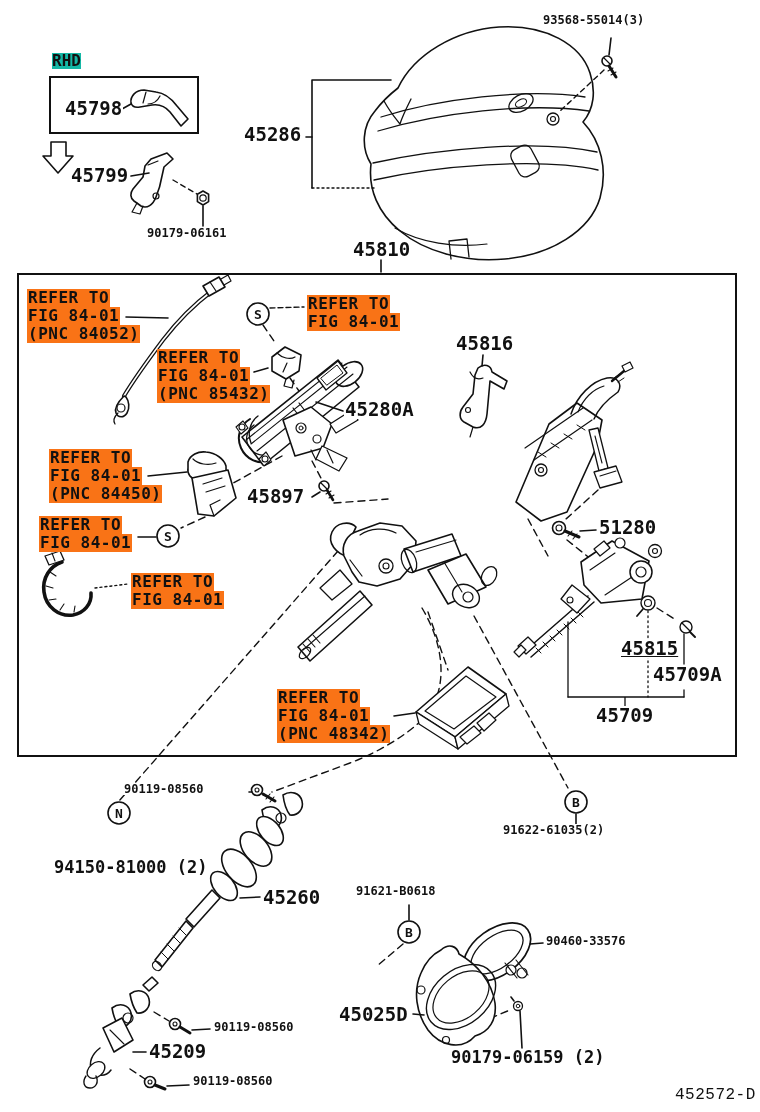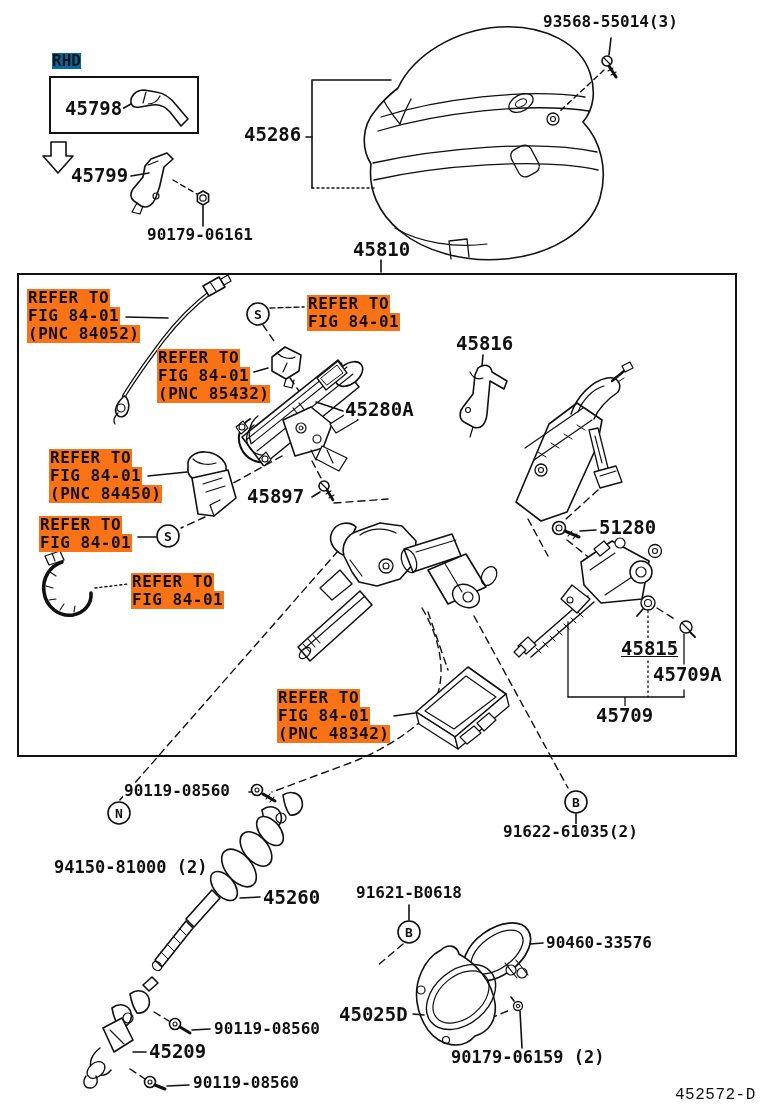--- a/index.html
+++ b/index.html
@@ -2,26 +2,26 @@
 <html><head>
 <meta charset="utf-8">
 <style>
   html,body{margin:0;padding:0;background:#fff;}
   .stage{position:relative;width:760px;height:1112px;background:#fff;overflow:hidden;
          font-family:"DejaVu Sans Mono","Liberation Mono",monospace;color:#111;}
   svg{position:absolute;left:0;top:0;}
   .frame{position:absolute;border:2px solid #111;box-sizing:border-box;background:transparent;}
   .pn{position:absolute;font-weight:bold;font-size:19px;line-height:1;white-space:nowrap;
       background:#fff;padding:0 1px;}
-  .pn.s18{font-size:16px;}
+  .pn.s18{font-size:12px;}
   .pn.s17{font-size:17px;}
   .refer{position:absolute;font-weight:bold;font-size:16px;line-height:18px;
          letter-spacing:0.5px;white-space:nowrap;}
   .refer span{display:block;background:#f97316;width:fit-content;padding:0 1px;}
-  .tag{position:absolute;font-weight:bold;font-size:16px;line-height:1;background:#0369a1;}
+  .tag{position:absolute;font-weight:bold;font-size:16px;line-height:1;background:#14b8a6;}
   .code{position:absolute;font-family:Liberation Mono, monospace;
         font-size:16px;font-weight:normal;letter-spacing:0.5px;background:#fff;}
 </style>
 </head>
 <body>
 
 <div class="stage">
 
 <svg width="760" height="1112" viewBox="0 0 760 1112" fill="none" stroke="#111" stroke-width="1.6" stroke-linecap="round" stroke-linejoin="round">
 

